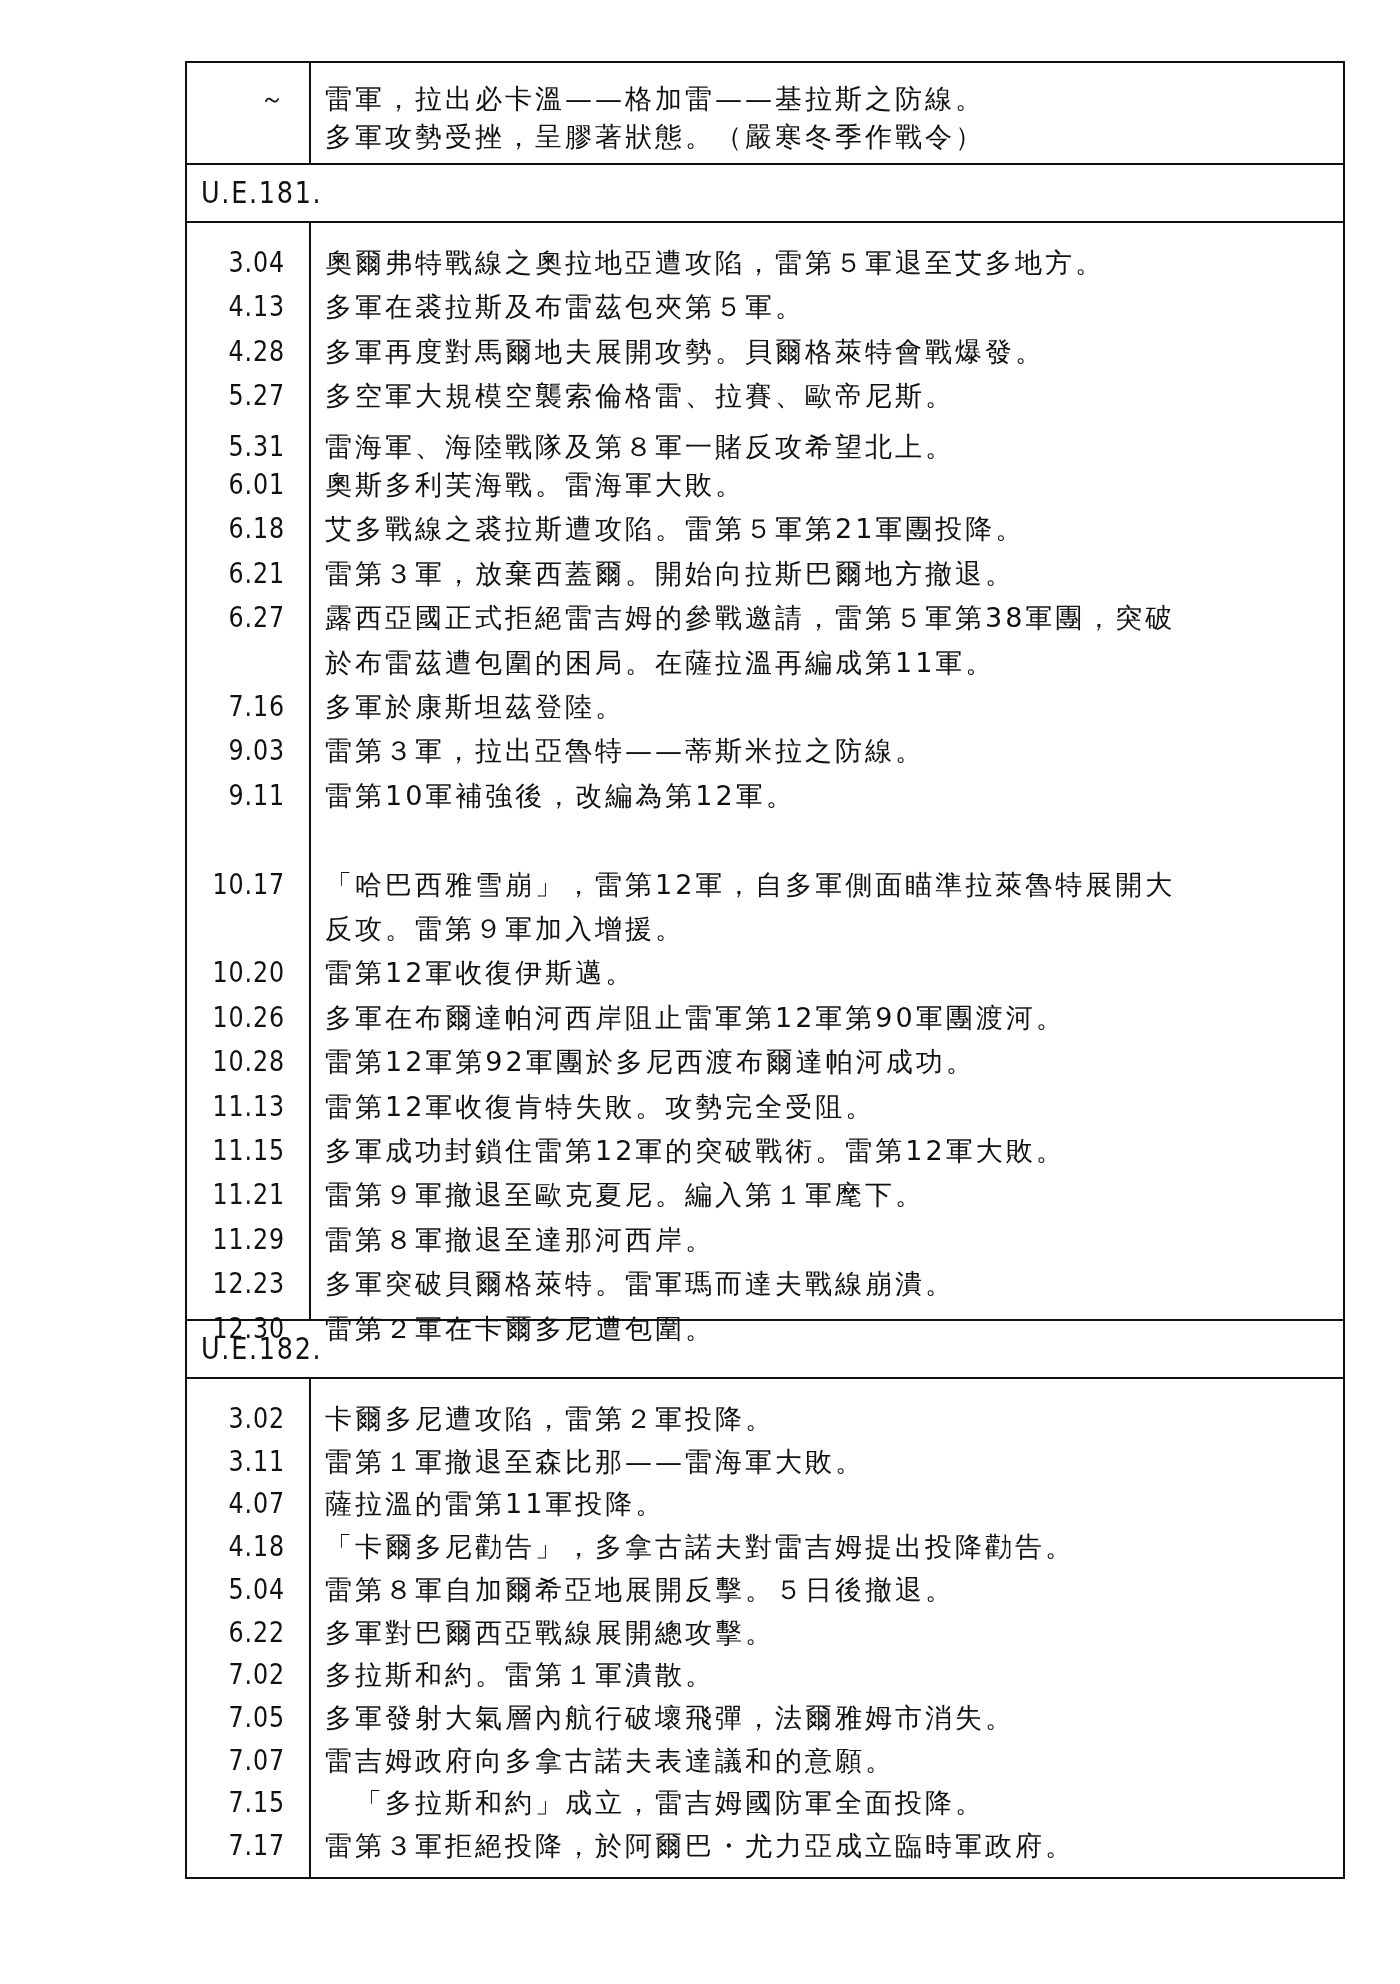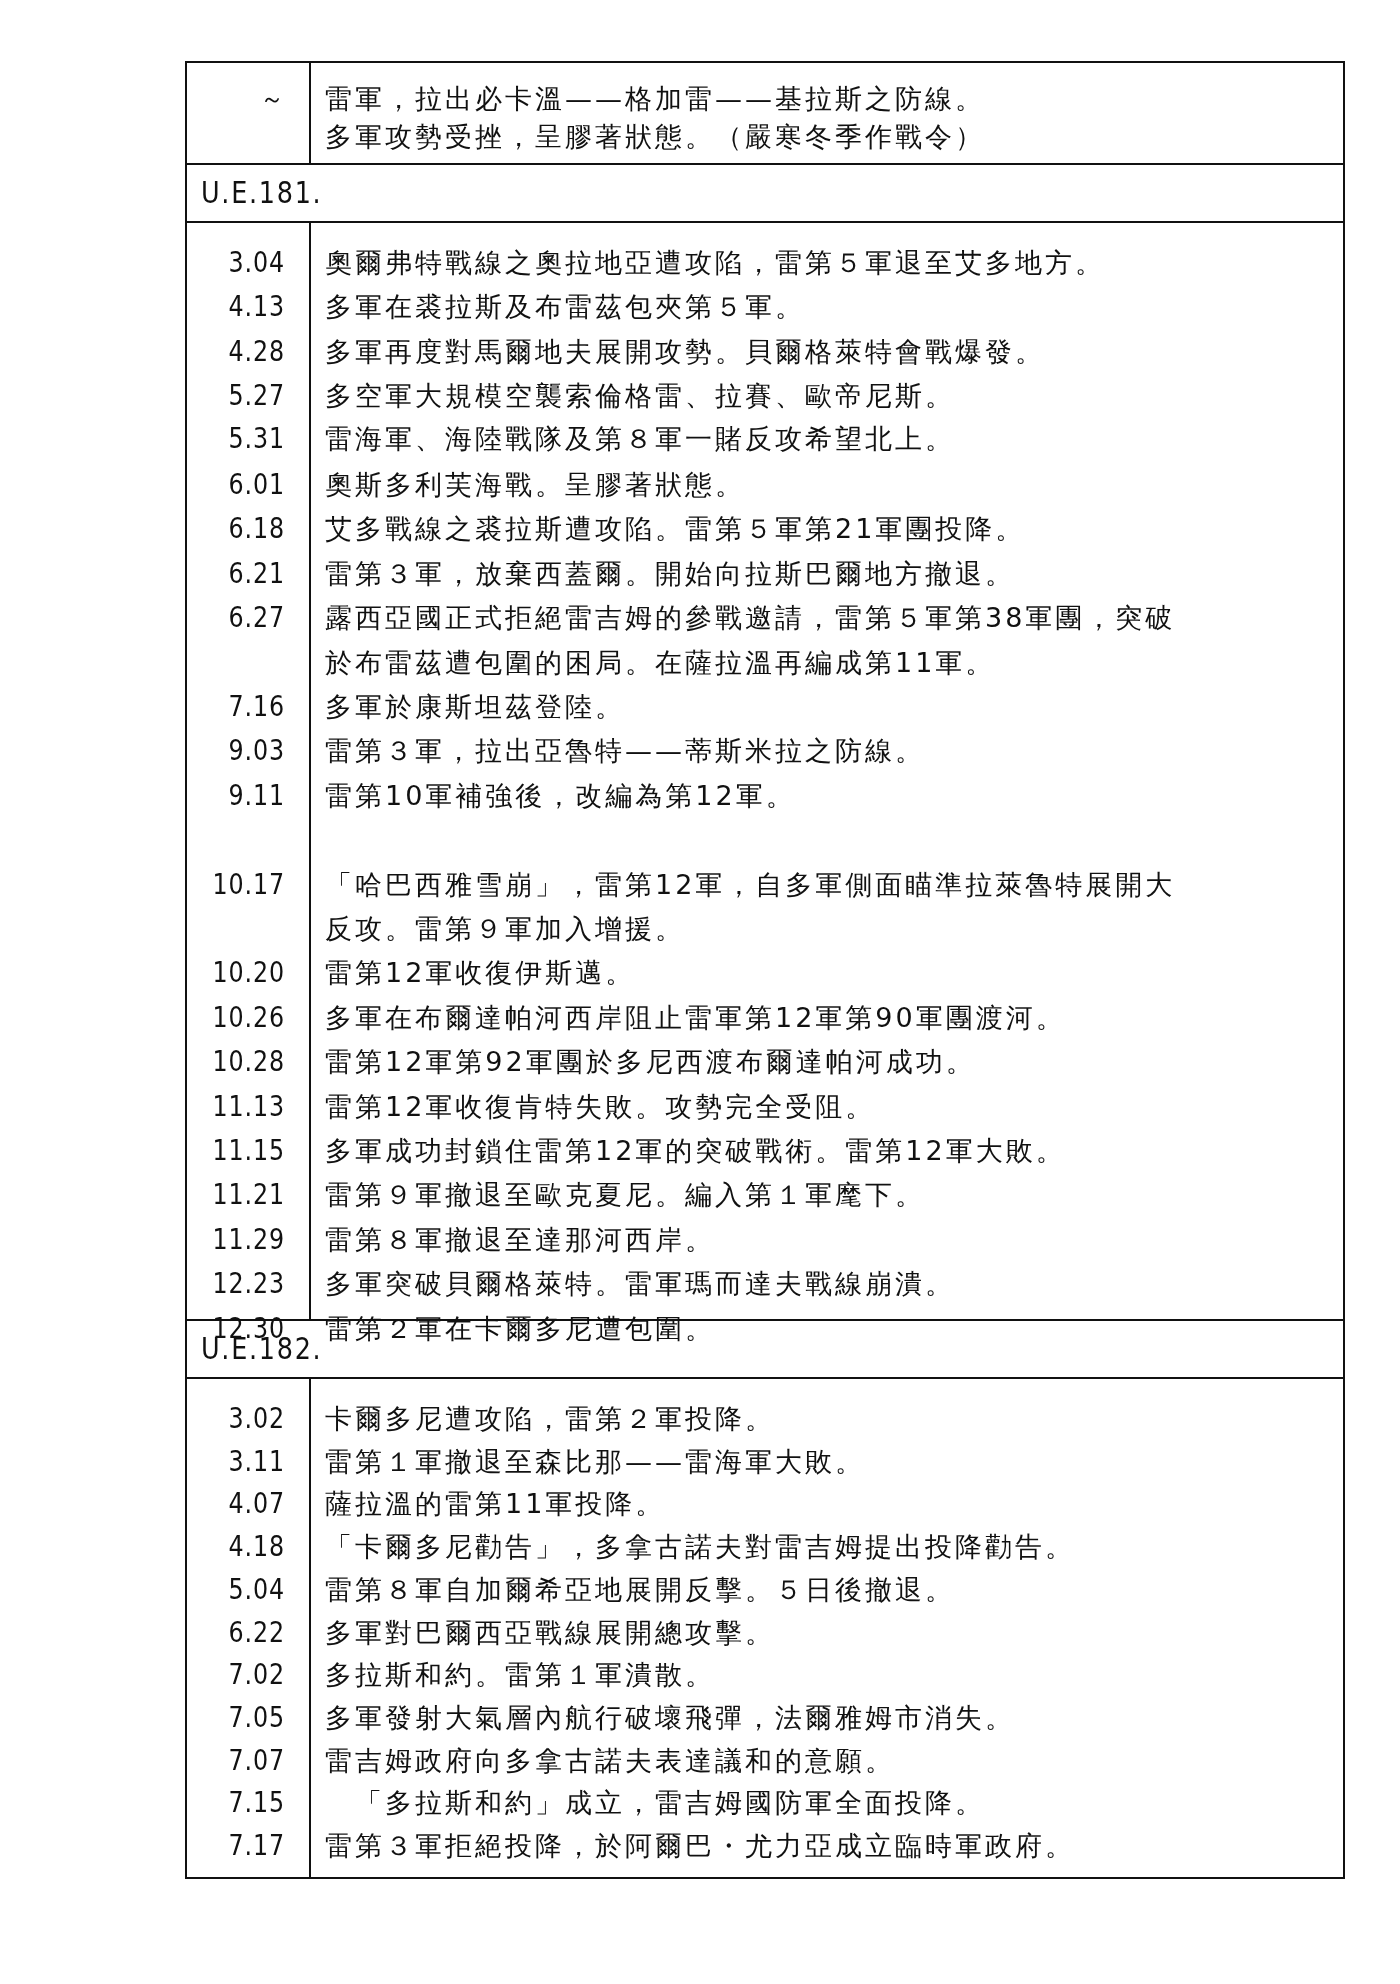--- a/index.html
+++ b/index.html
@@ -48,27 +48,27 @@
         <span class="text">多軍在裘拉斯及布雷茲包夾第５軍。</span>
       </div>
       <div class="line" style="top: 108.8px;">
         <span class="date">4.28</span>
         <span class="text">多軍再度對馬爾地夫展開攻勢。貝爾格萊特會戰爆發。</span>
       </div>
       <div class="line" style="top: 153.2px;">
         <span class="date">5.27</span>
         <span class="text">多空軍大規模空襲索倫格雷、拉賽、歐帝尼斯。</span>
       </div>
-      <div class="line" style="top: 196px;">
+      <div class="line" style="top: 204px;">
         <span class="date">5.31</span>
         <span class="text">雷海軍、海陸戰隊及第８軍一賭反攻希望北上。</span>
       </div>
       <div class="line" style="top: 242px;">
         <span class="date">6.01</span>
-        <span class="text">奧斯多利芙海戰。呈膠著狀態。</span>
+        <span class="text">奧斯多利芙海戰。雷海軍大敗。</span>
       </div>
       <div class="line" style="top: 286.4px;">
         <span class="date">6.18</span>
         <span class="text">艾多戰線之裘拉斯遭攻陷。雷第５軍第21軍團投降。</span>
       </div>
       <div class="line" style="top: 330.8px;">
         <span class="date">6.21</span>
         <span class="text">雷第３軍，放棄西蓋爾。開始向拉斯巴爾地方撤退。</span>
       </div>
       <div class="line" style="top: 375.2px;">

